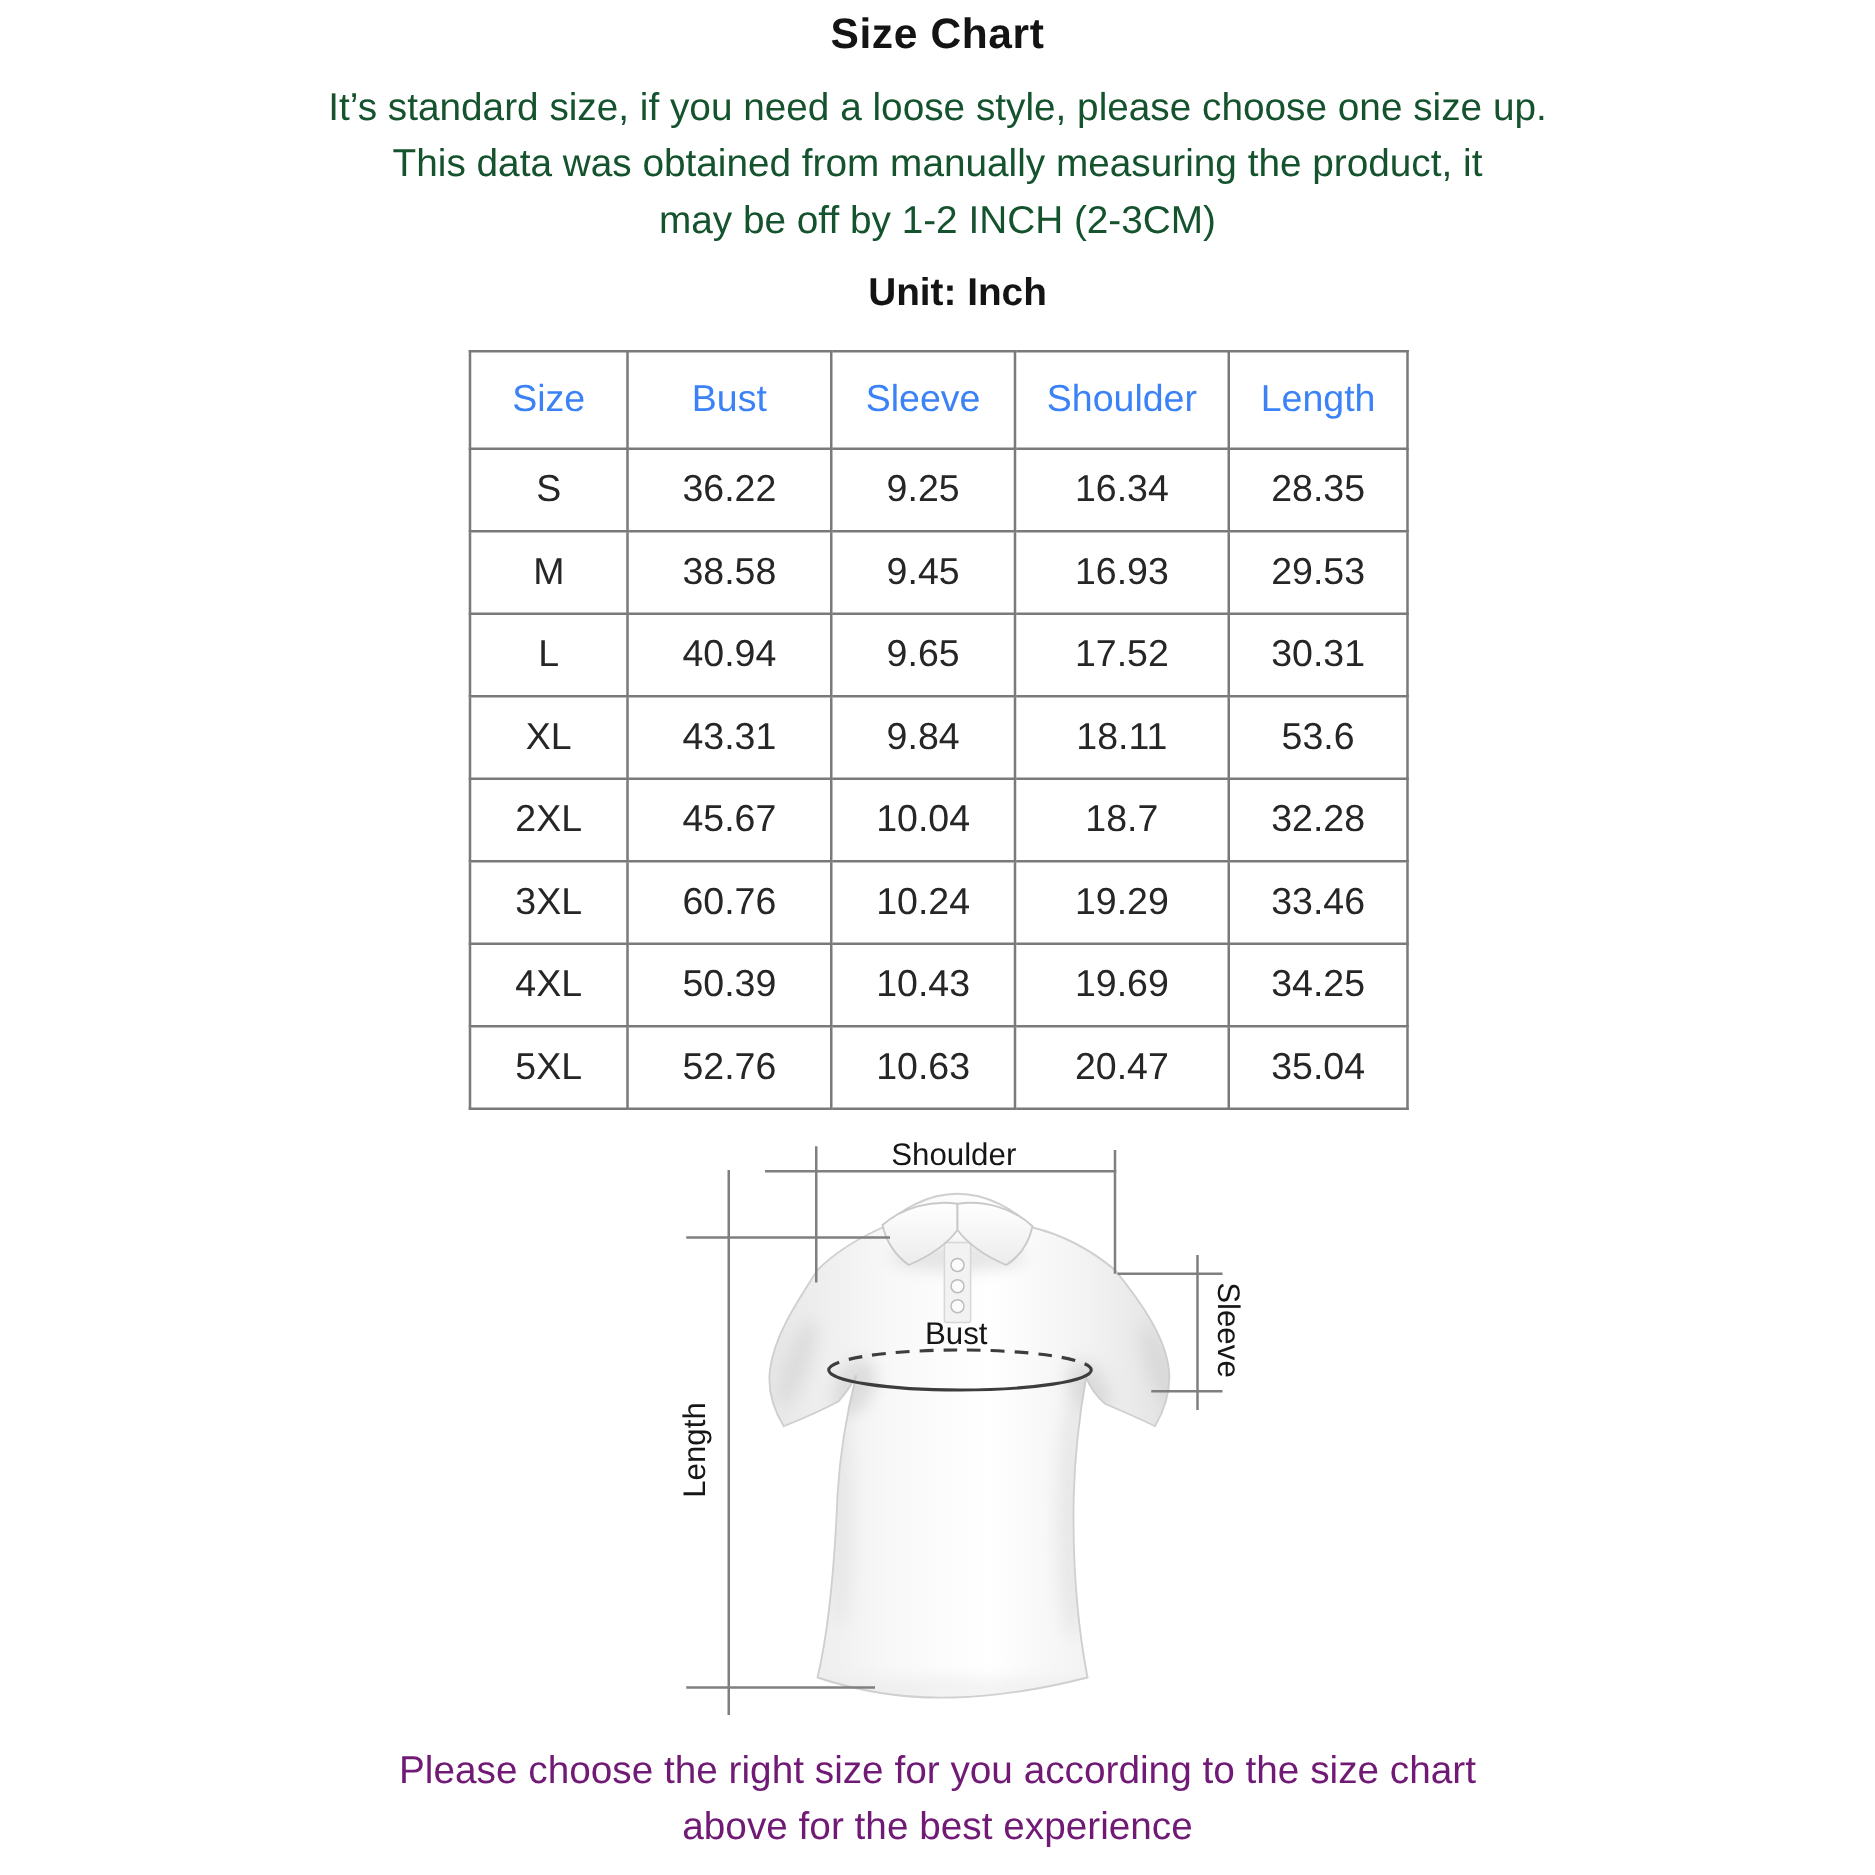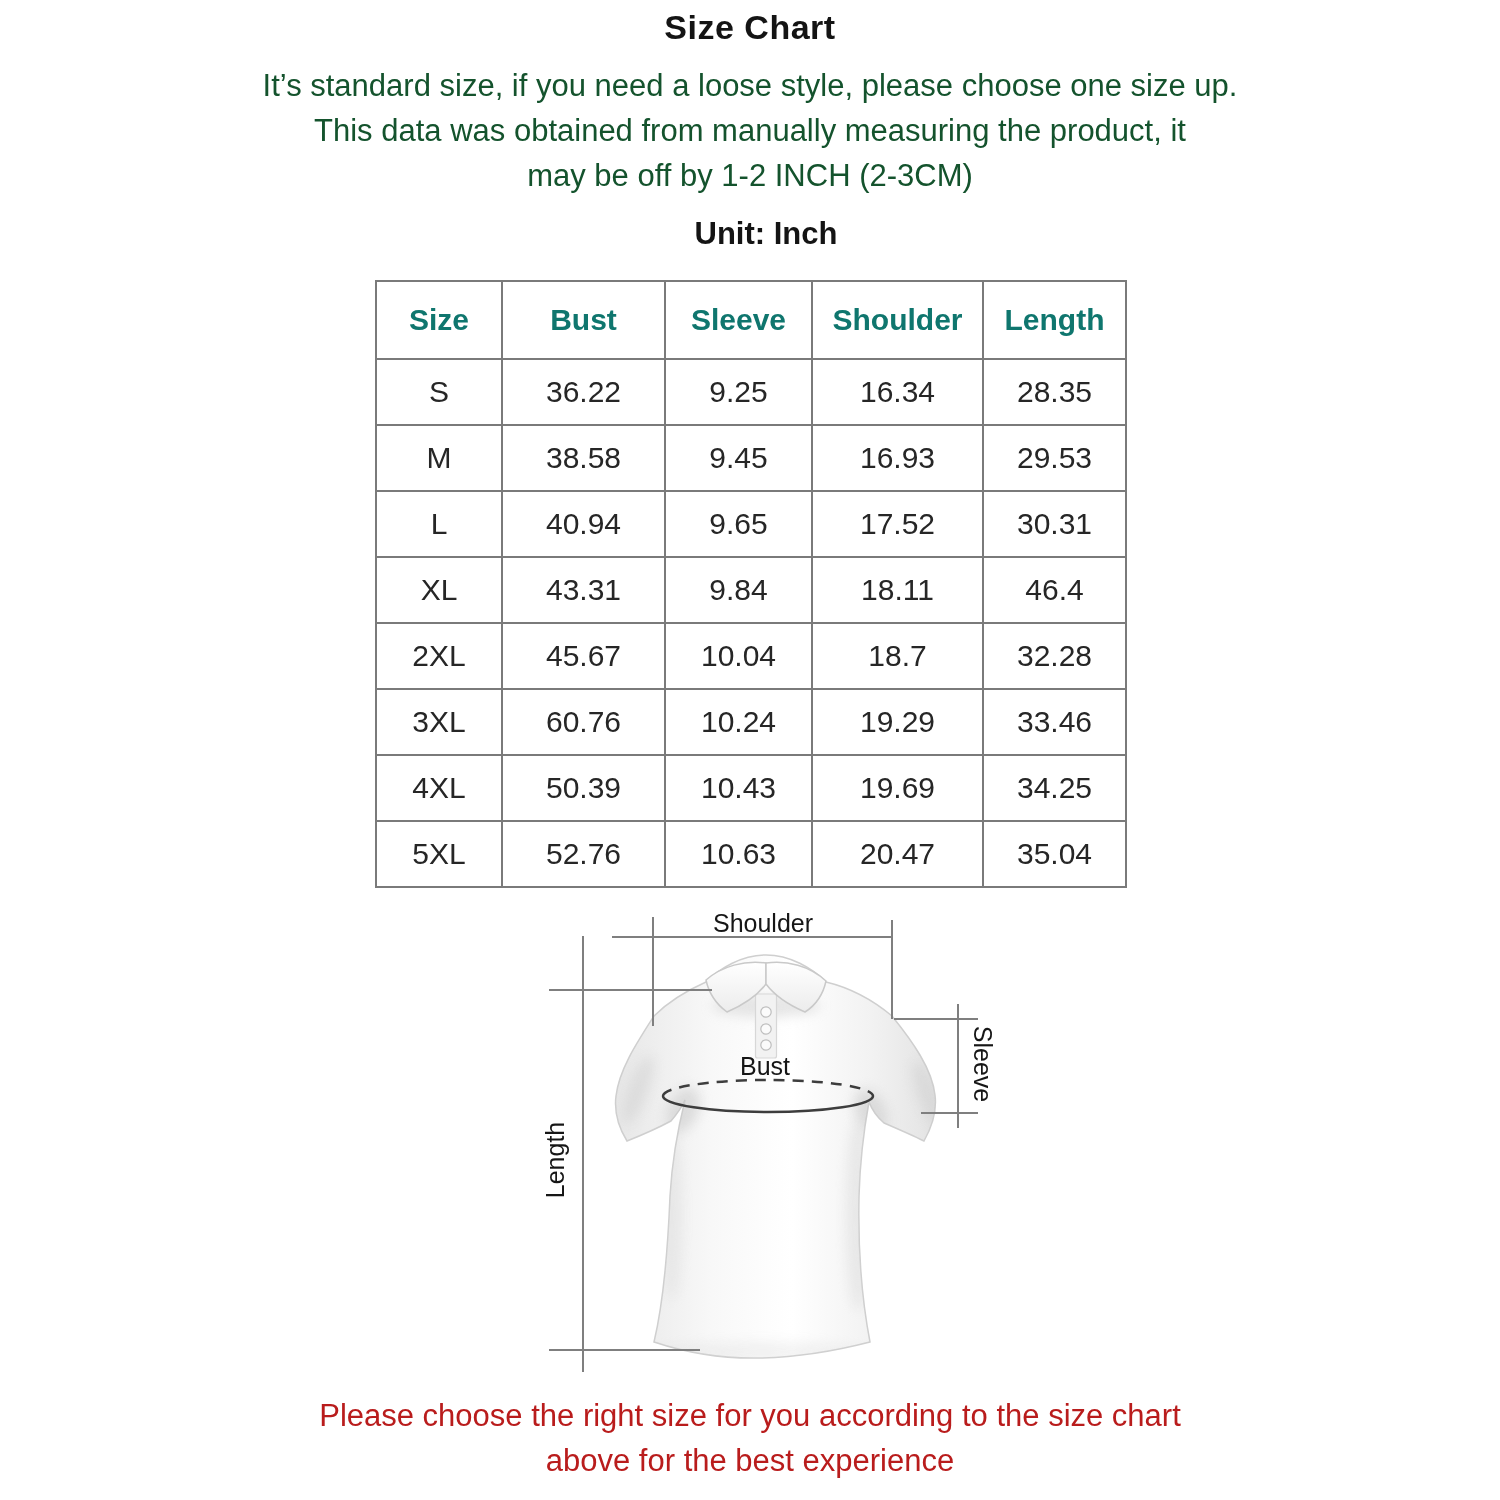--- a/index.html
+++ b/index.html
@@ -37,34 +37,34 @@
     border-collapse: collapse;
     table-layout: fixed;
     background: #ffffff;
   }
   table.size-table th, table.size-table td {
     border: 2px solid #7a7a7a;
     text-align: center; vertical-align: middle;
     font-size: 30px; color: #262626;
     padding: 0;
   }
-  table.size-table th { height: 78px; font-weight: 700; color: #0f766e; }
+  table.size-table th { height: 78px; font-weight: 400; color: #3b82f6; }
   table.size-table td { height: 66px; font-weight: 400; }
   .col-size { width: 126px; }
   .col-bust { width: 163px; }
   .col-sleeve { width: 147px; }
   .col-shoulder { width: 171px; }
   .col-length { width: 143px; }
 
   .diagram-svg { position: absolute; top: 895px; left: 530px; width: 470px; height: 500px; }
 
   .footer {
     position: absolute; top: 1393px; left: 0; width: 100%;
     text-align: center;
-    font-size: 31px; line-height: 45px; color: #b91c1c;
+    font-size: 31px; line-height: 45px; color: #701a75;
     white-space: nowrap;
   }
   .svg-label {
     font-family: "Liberation Sans", "DejaVu Sans", sans-serif;
     font-size: 25px; fill: #161616;
   }
 </style>
 </head>
 <body>
 
@@ -117,21 +117,21 @@
         <td>40.94</td>
         <td>9.65</td>
         <td>17.52</td>
         <td>30.31</td>
       </tr>
       <tr>
         <td>XL</td>
         <td>43.31</td>
         <td>9.84</td>
         <td>18.11</td>
-        <td>46.4</td>
+        <td>53.6</td>
       </tr>
       <tr>
         <td>2XL</td>
         <td>45.67</td>
         <td>10.04</td>
         <td>18.7</td>
         <td>32.28</td>
       </tr>
       <tr>
         <td>3XL</td>

